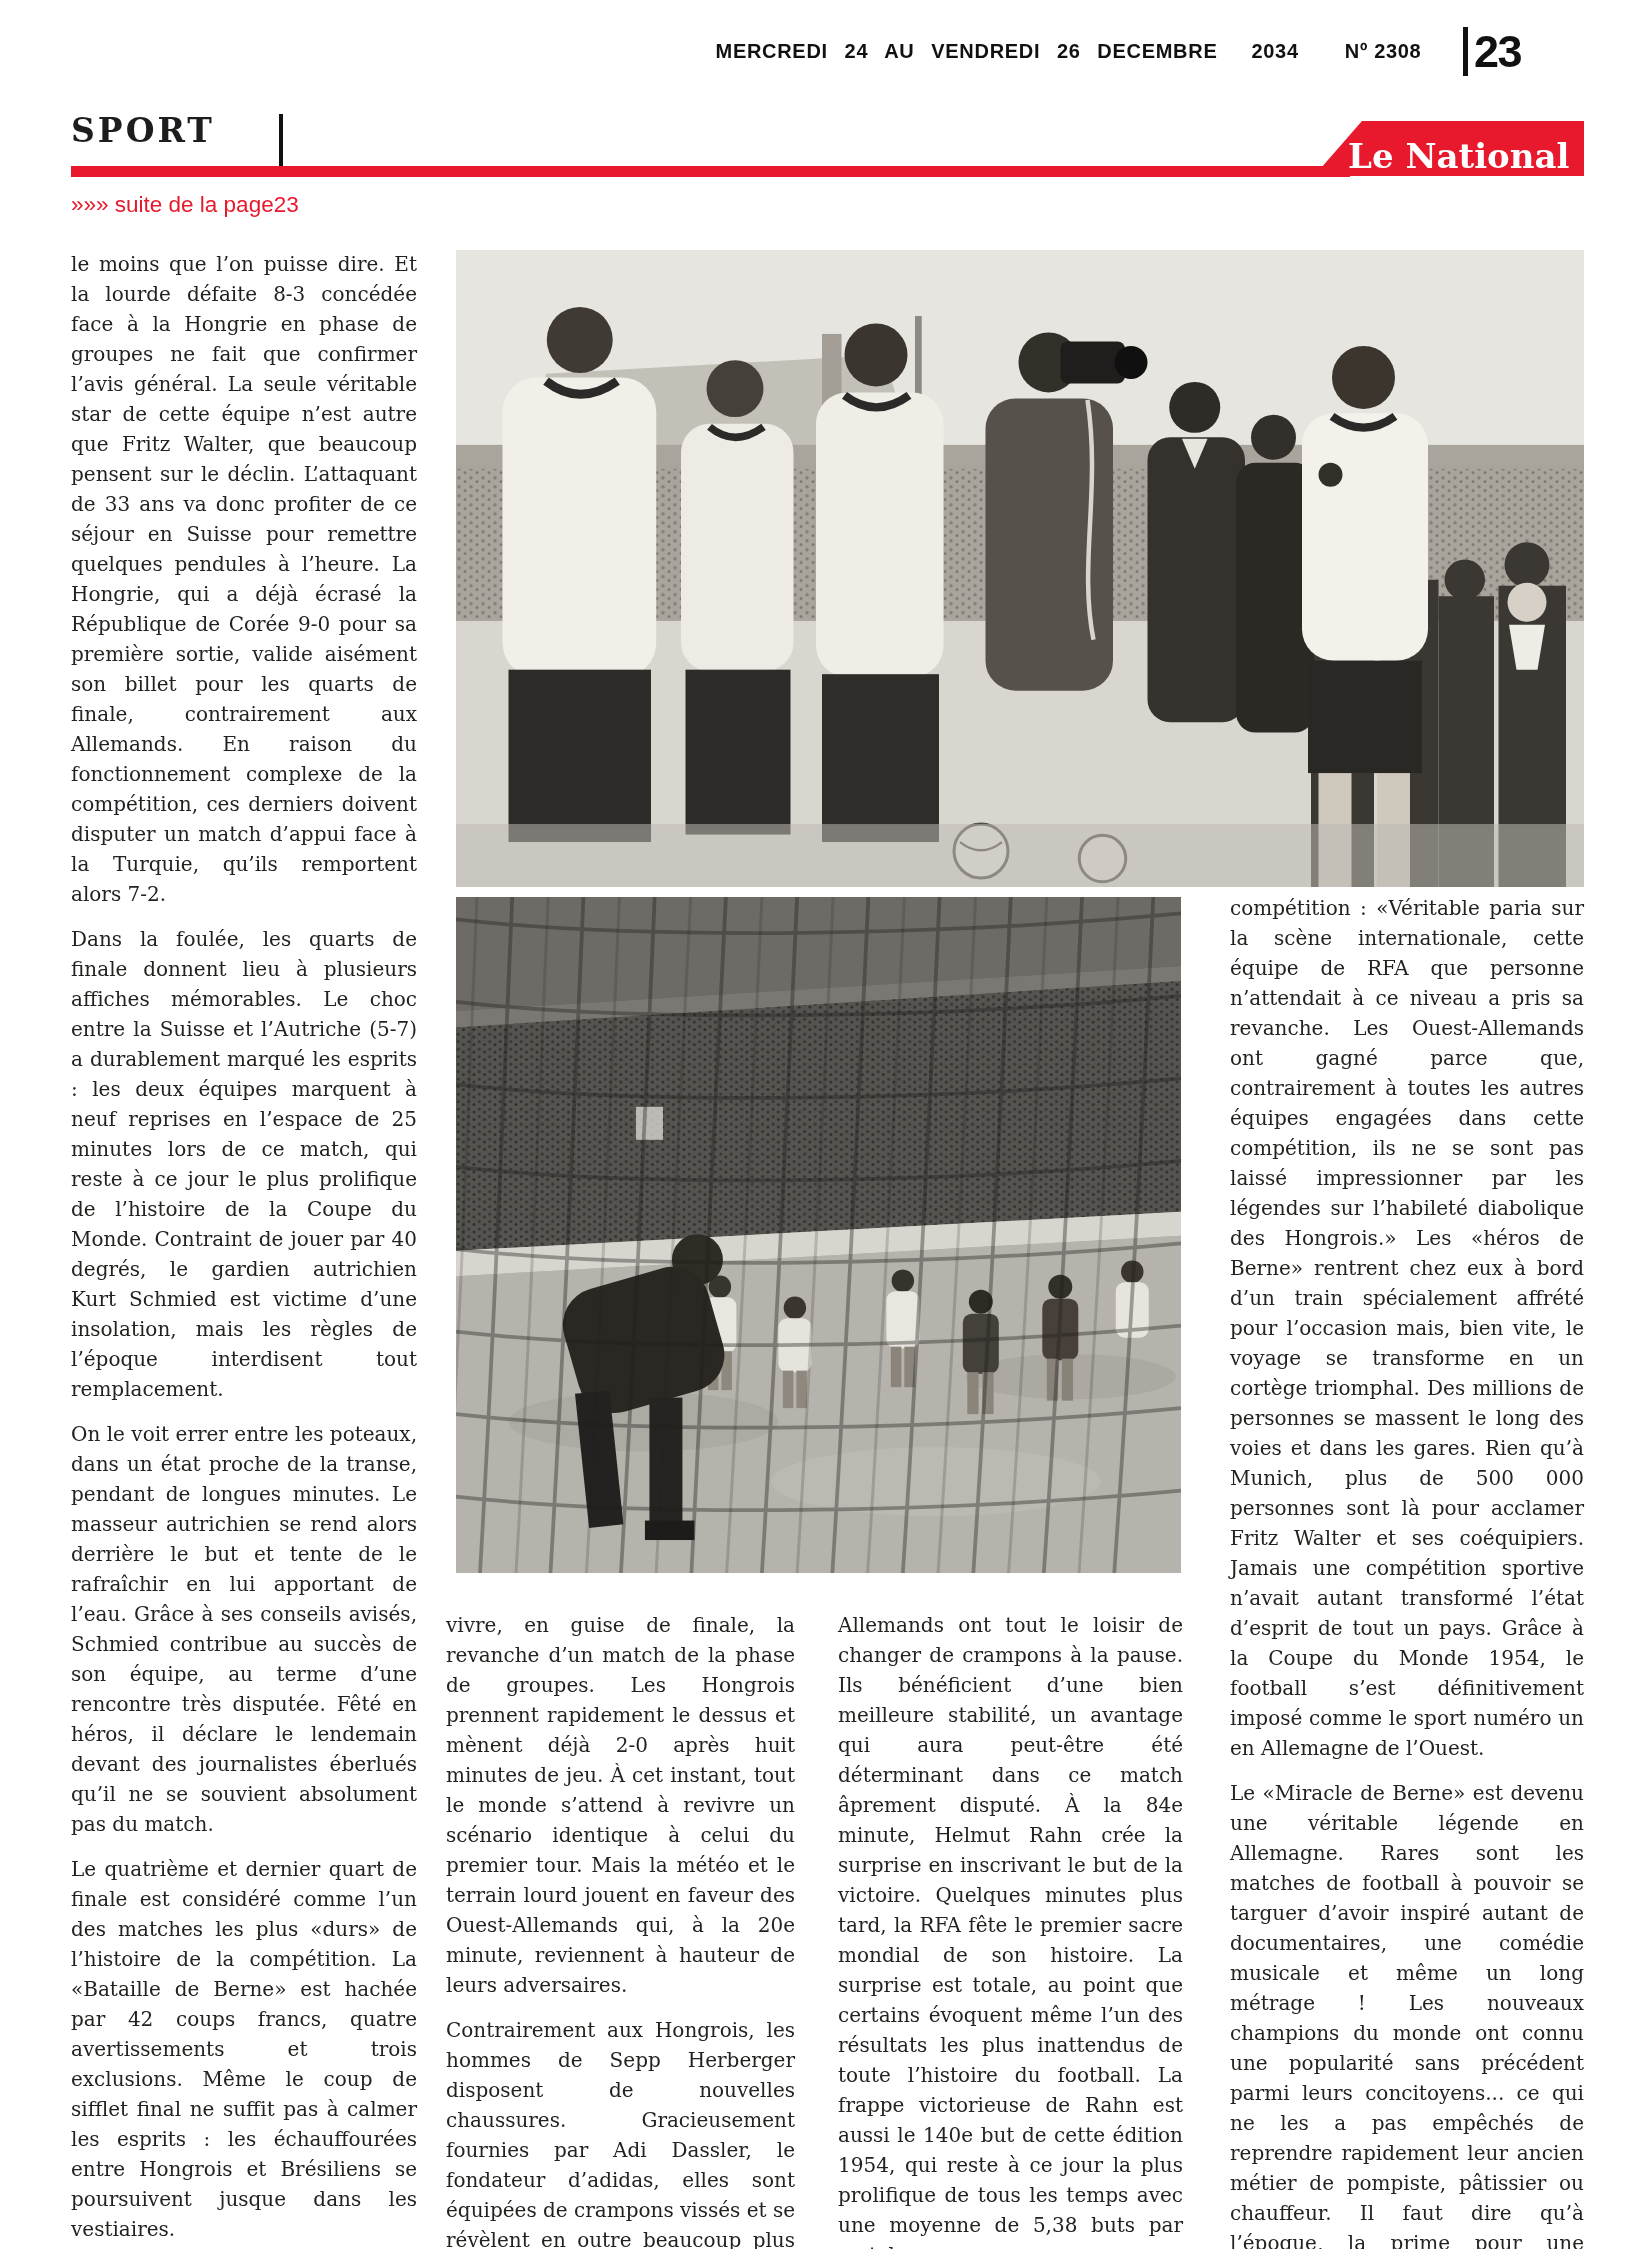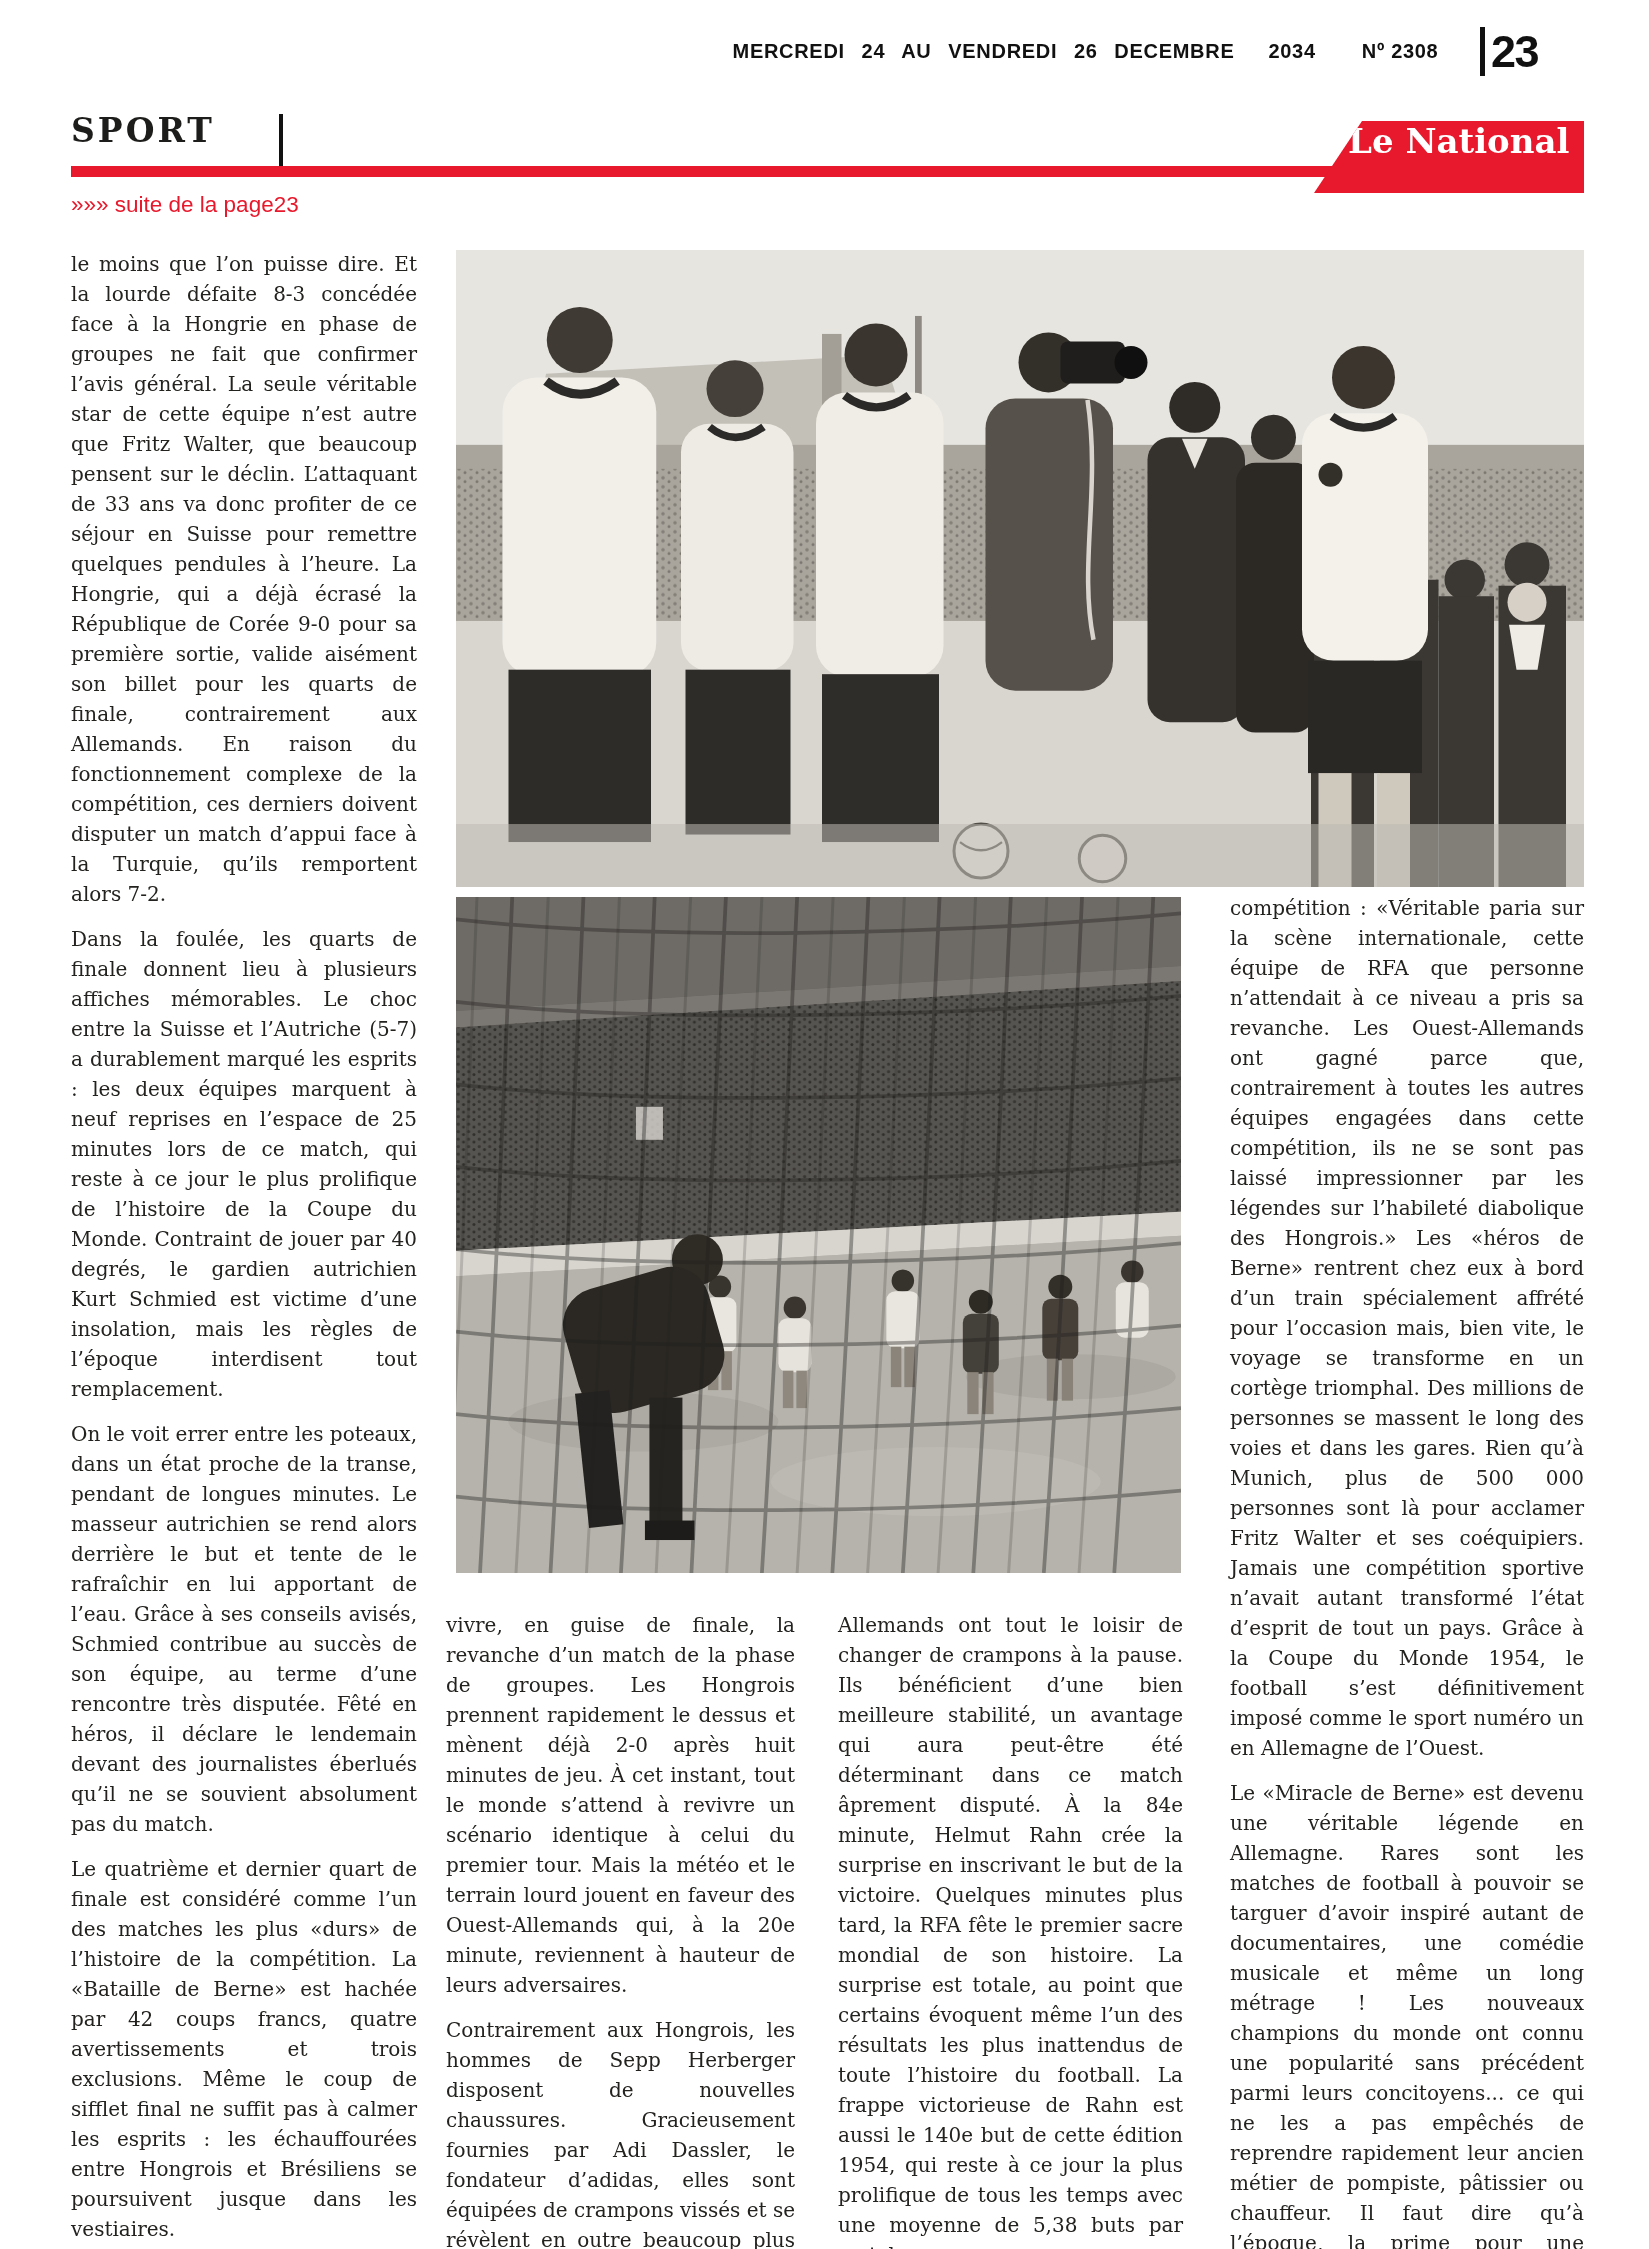--- a/index.html
+++ b/index.html
@@ -2,41 +2,41 @@
 <html style="font-size:12px"><head>
 <meta charset="utf-8">
 <style>
   html,body{margin:0;padding:0;background:#ffffff;}
   .page{
     position:relative;width:1650px;height:2250px;background:#ffffff;
     font-family:"DejaVu Serif", serif;color:#1d1d1b;overflow:hidden;
   }
   
   .meta-row{
-    position:absolute;top:25.5px;right:112px;display:flex;align-items:center;
+    position:absolute;top:25.5px;right:129px;display:flex;align-items:center;
     font-family:"Liberation Sans", sans-serif;font-weight:bold;font-size:20px;
     color:#111;white-space:nowrap;
   }
   .meta-date{word-spacing:10.5px;letter-spacing:0.7px;}
   .meta-year{margin-left:34px;letter-spacing:0.7px;}
   .meta-issue{margin-left:46px;letter-spacing:0.7px;}
   .pageno-group{display:flex;align-items:center;margin-left:42px;}
   .pageno-bar{width:4.5px;height:49px;background:#111;margin-right:6px;}
   .pageno{font-size:45px;letter-spacing:-1.5px;font-family:"Liberation Sans", sans-serif;font-weight:bold;}
   
   .section-title{
     position:absolute;left:71px;top:111px;font-size:33px;font-weight:bold;
     letter-spacing:3px;font-family:"DejaVu Serif", serif;color:#1d1d1b;
   }
   .section-divider{position:absolute;left:279px;top:114px;width:3.7px;height:61px;background:#111;}
   .red-rule{position:absolute;left:71px;top:166px;width:1279px;height:11.2px;}
   .brand-banner{
-    position:absolute;left:1314px;top:121px;width:270px;height:72px;
+    position:absolute;left:1314px;top:121px;width:270px;height:55px;
     clip-path:polygon(48px 0, 100% 0, 100% 100%, 0 100%);
-    display:flex;align-items:flex-start;justify-content:center;padding-left:19.5px;box-sizing:border-box;
+    display:flex;align-items:flex-end;justify-content:center;padding-left:19.5px;box-sizing:border-box;
   }
   .brand{color:#ffffff;font-weight:bold;font-size:34px;font-family:"DejaVu Serif", serif;}
   .continuation{
     position:absolute;left:71px;top:192px;font-family:"Liberation Sans", sans-serif;
     font-size:22.5px;display:flex;gap:0;
   }
   
   .col{position:absolute;text-align:justify;font-size:20px;line-height:30px;color:#23221f;}
   .col p{margin:4px 0 15px 0;}
   .left-col{left:71px;top:245px;width:346px;}

